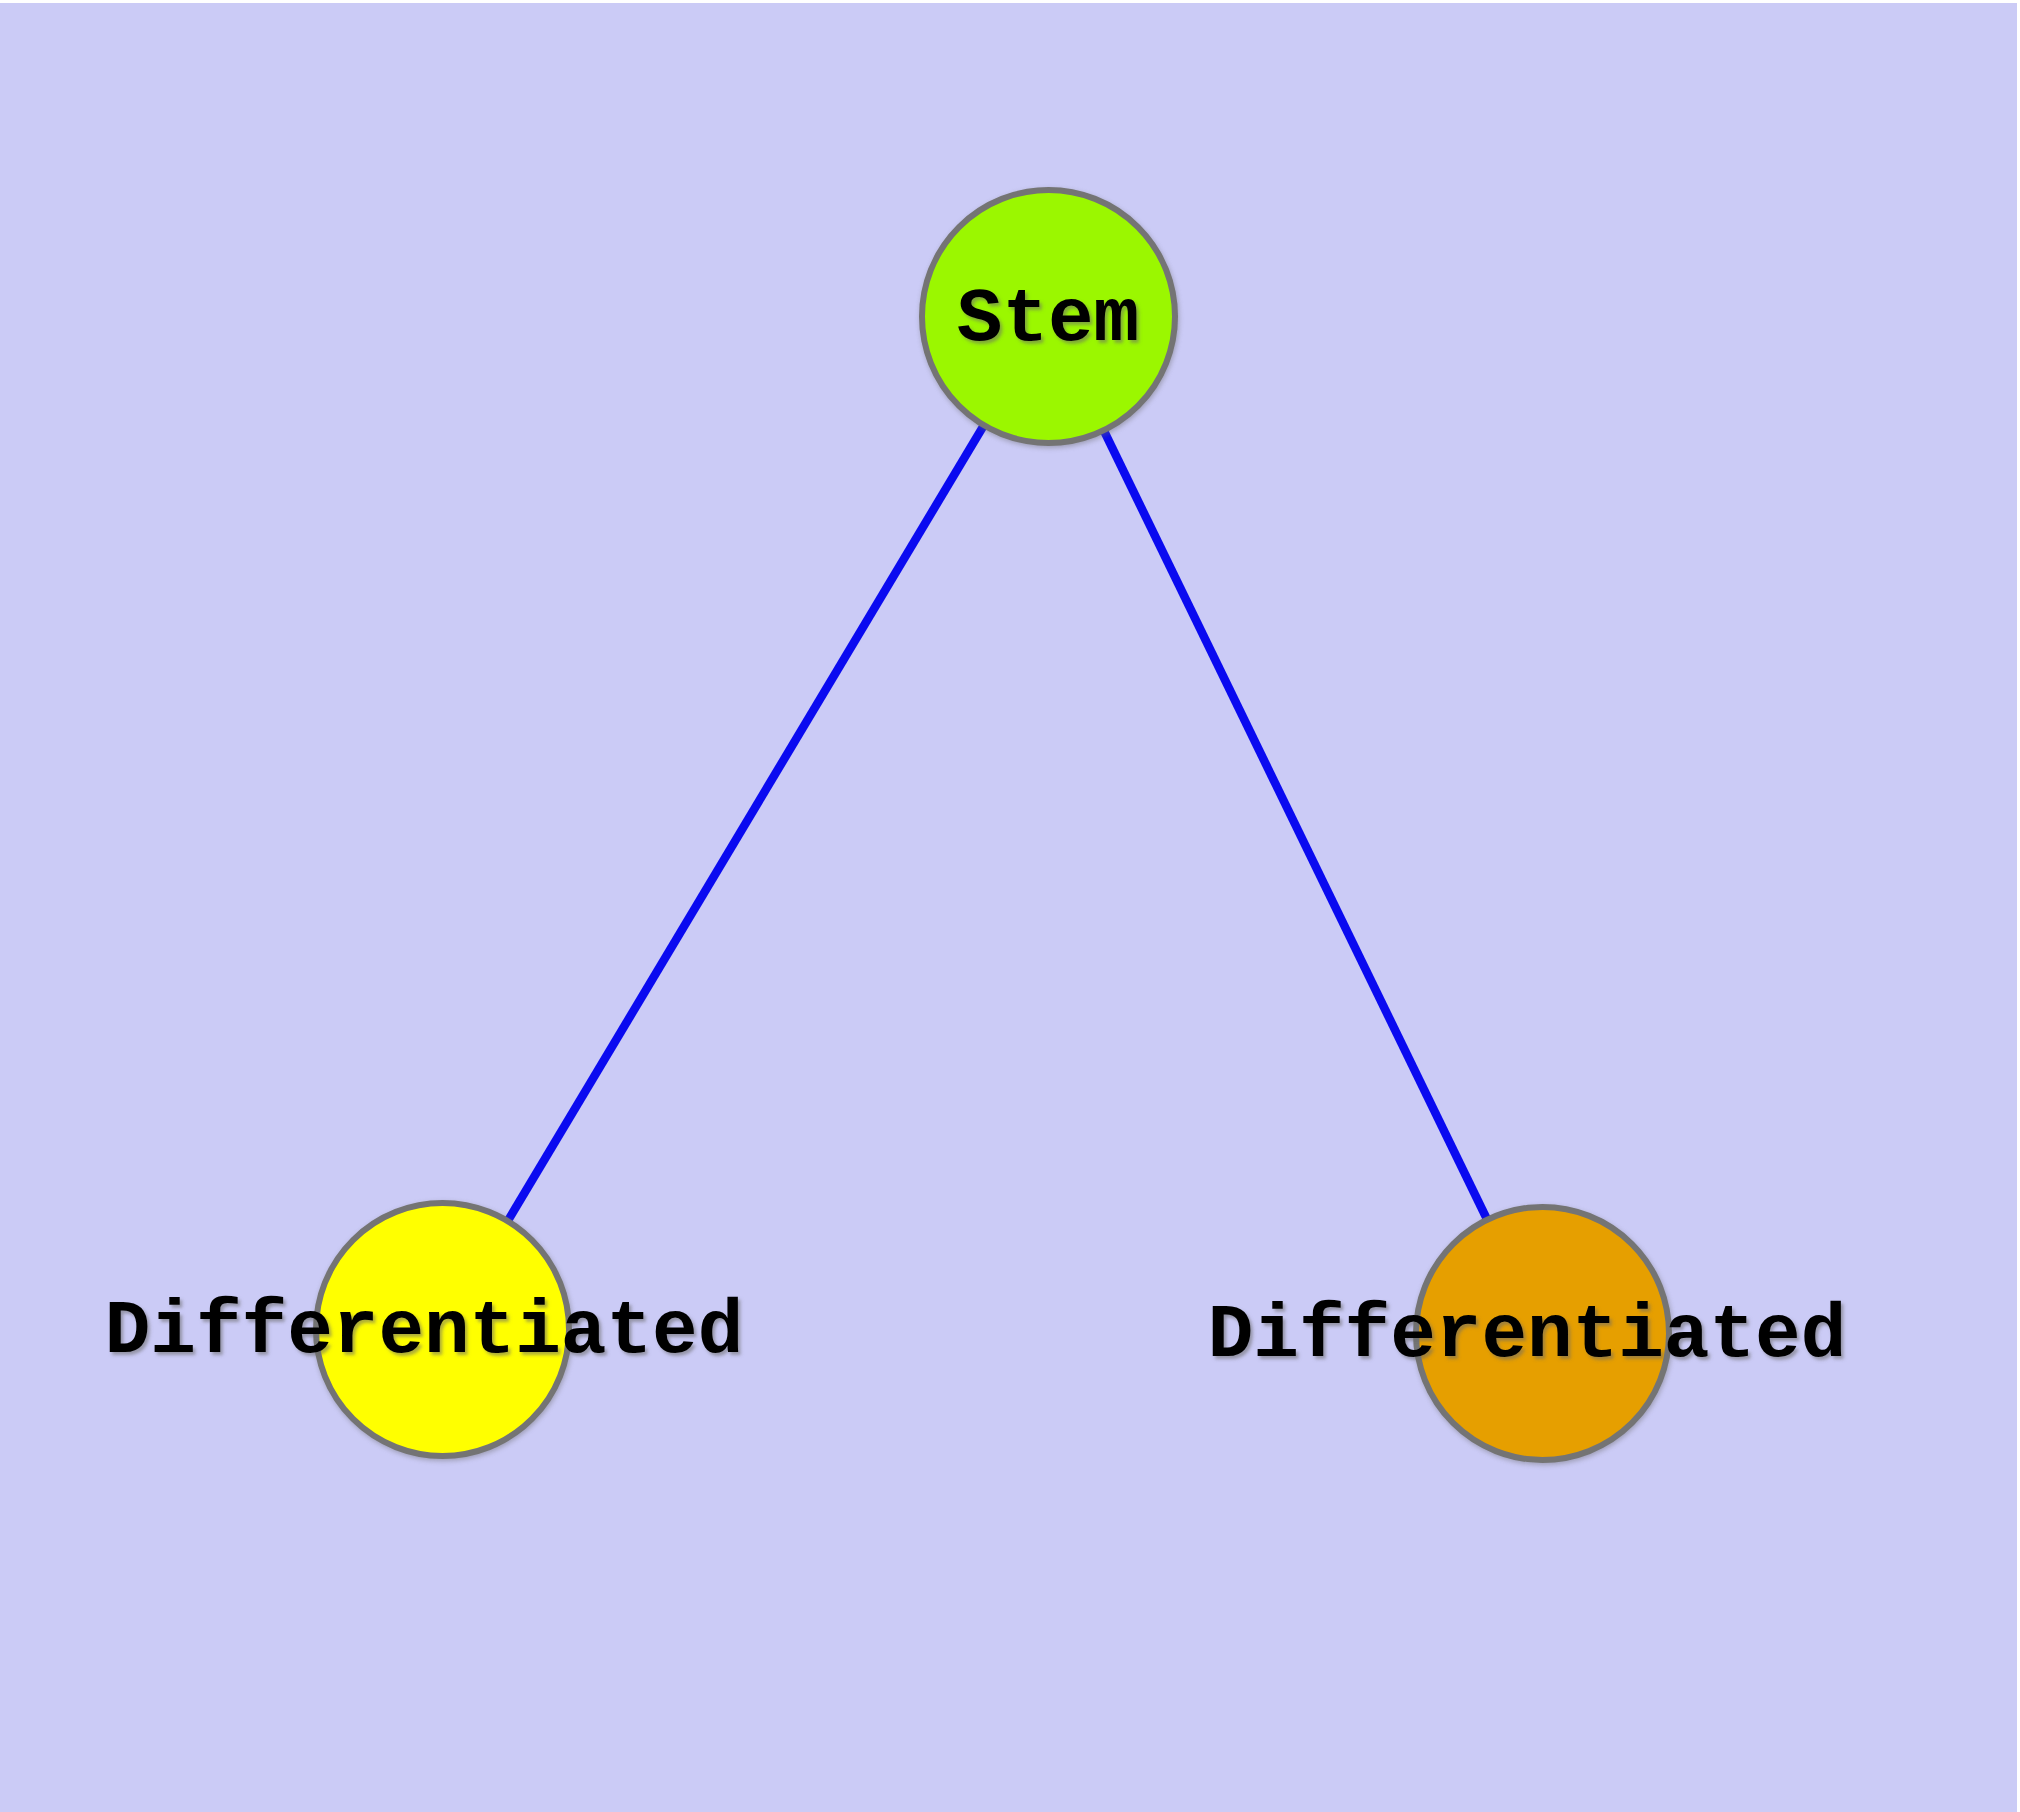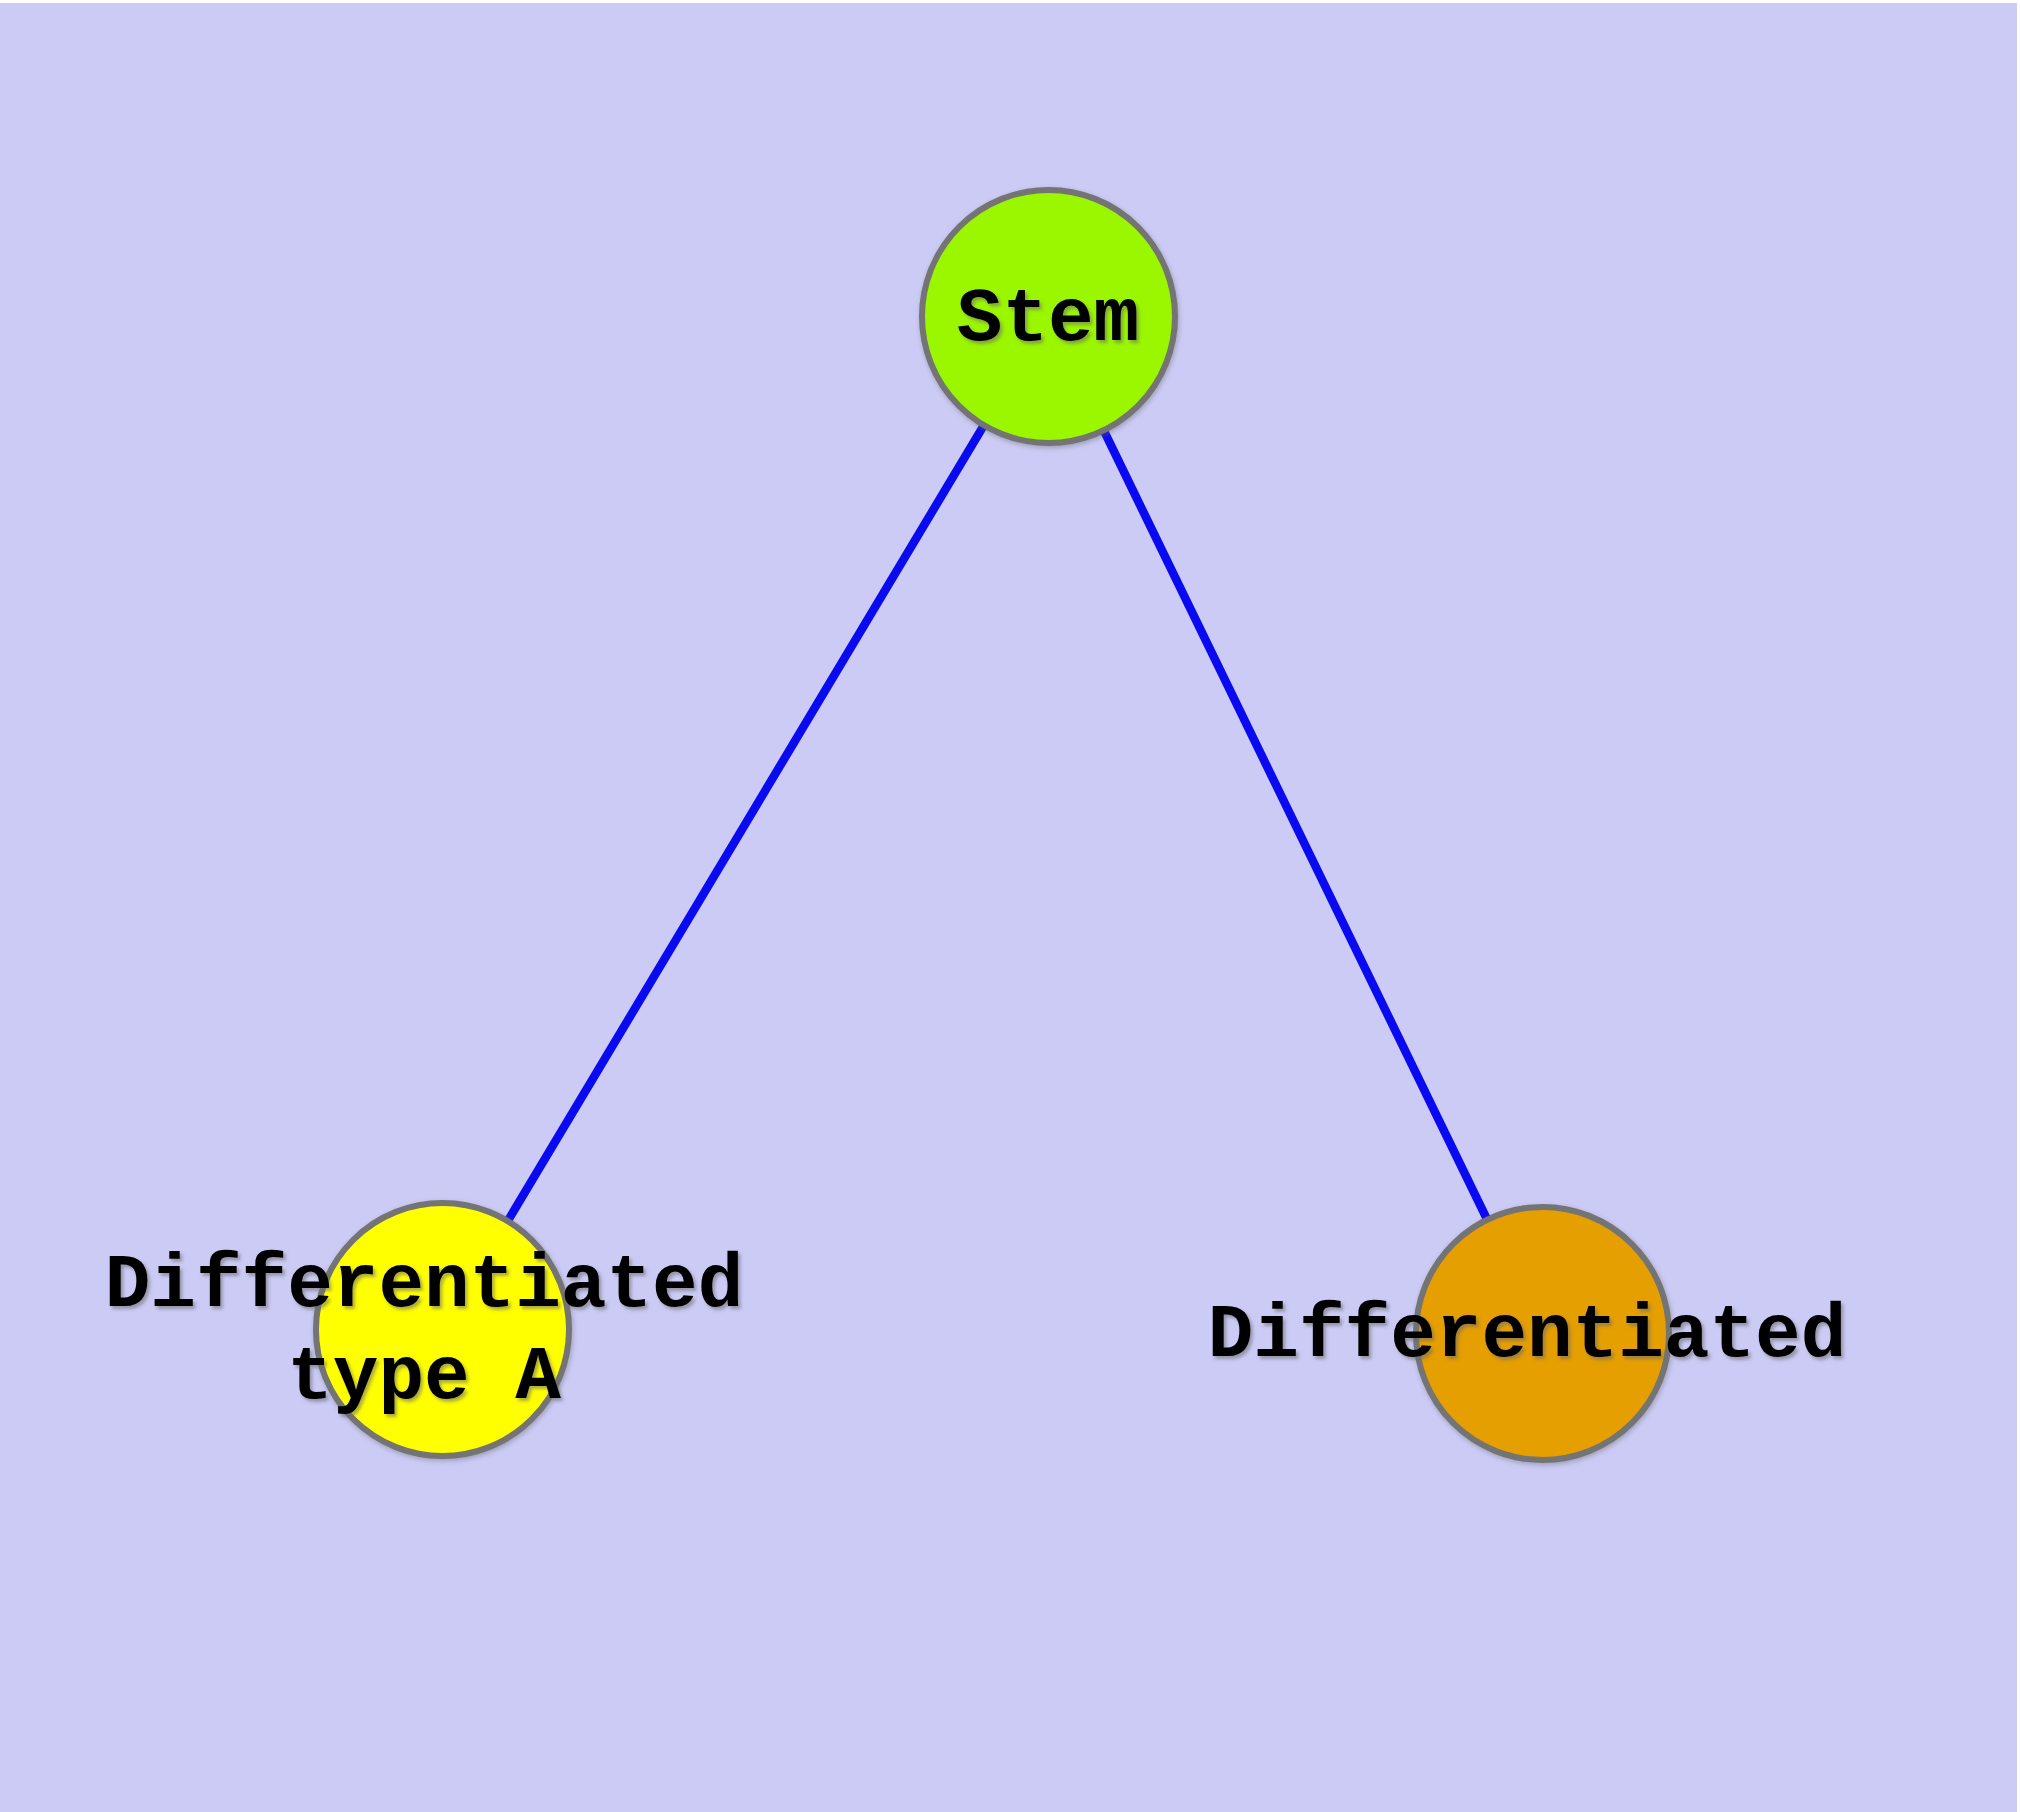--- a/index.html
+++ b/index.html
@@ -82,21 +82,20 @@
   <div class="node node-type-a" style="background-color: rgb(255, 255, 0); border-color: rgb(116, 116, 116);"></div>
 
   <div class="node node-type-b" style="background-color: rgb(230, 159, 0); border-color: rgb(116, 116, 116);"></div>
 
   <div class="node-label label-stem" style="color: rgb(0, 0, 0);">
     <span class="label-line">Stem</span>
   </div>
 
   <div class="node-label label-type-a" style="color: rgb(0, 0, 0);">
     <span class="label-line">Differentiated</span>
-    <span class="label-line">type A</span>
   </div>
 
   <div class="node-label label-type-b" style="color: rgb(0, 0, 0);">
     <span class="label-line">Differentiated</span>
   </div>
 
 </div>
 
 
 </body></html>

